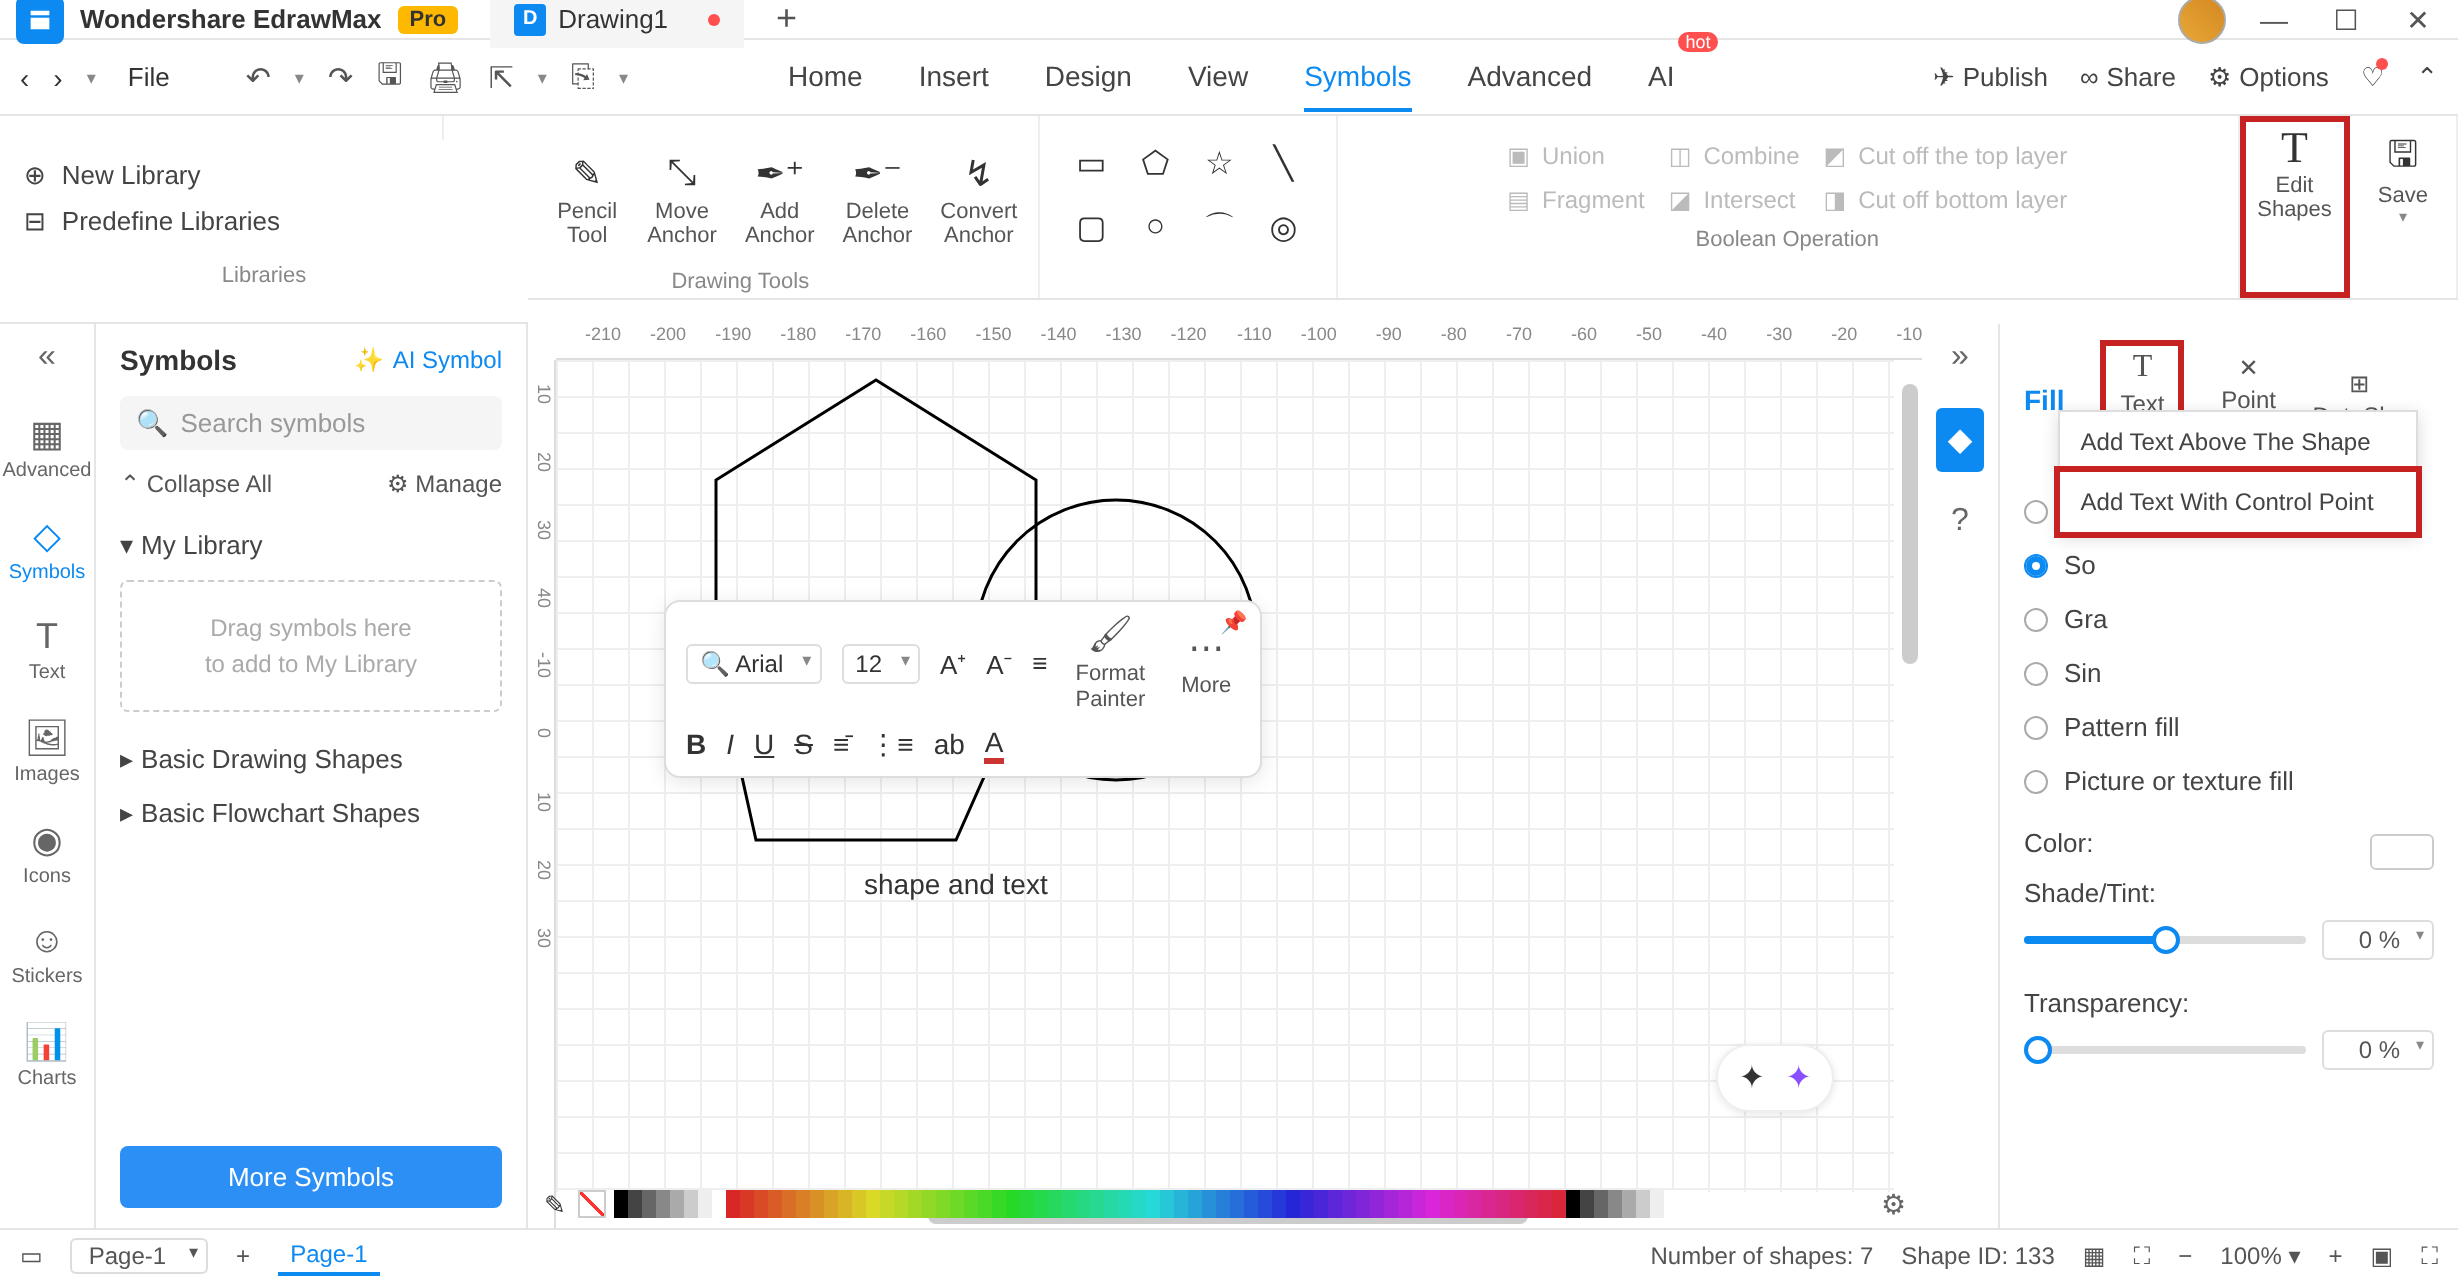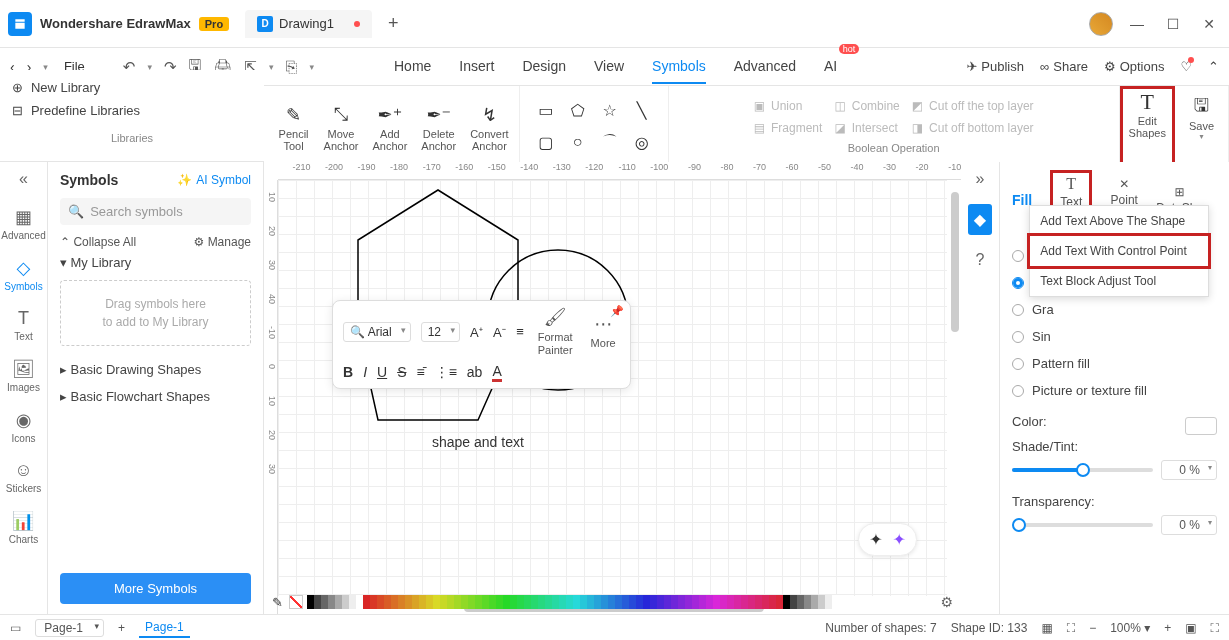--- a/index.html
+++ b/index.html
@@ -1,19 +1,19 @@
 <!DOCTYPE html>
 <html><head>
 <meta charset="utf-8">
 <style>
   * { box-sizing: border-box; margin: 0; padding: 0; font-family: -apple-system, BlinkMacSystemFont, 'Segoe UI', Arial, sans-serif; }
   body { width: 1229px; height: 640px; background: #fff; font-size: 13px; color: #333; overflow: hidden; position: relative; }
   
   
-  .titlebar { height: 48px; display: flex; align-items: center; padding: 0 8px; border-bottom: 1px solid #e5e5e5; }
+  .titlebar { height: 20px; display: flex; align-items: center; padding: 0 8px; border-bottom: 1px solid #e5e5e5; }
   .app-logo { width: 24px; height: 24px; background: #0d8af2; border-radius: 4px; display: flex; align-items: center; justify-content: center; margin-right: 8px; }
   .app-logo svg { fill: #fff; }
   .app-name { font-weight: 600; margin-right: 8px; }
   .pro-badge { background: #ffb800; color: #333; font-size: 11px; font-weight: 600; padding: 1px 6px; border-radius: 3px; margin-right: 16px; }
   .tab { display: flex; align-items: center; padding: 0 12px; height: 28px; border-radius: 4px 4px 0 0; }
   .tab.active { background: #f5f5f5; }
   .tab-doc-icon { width: 16px; height: 16px; background: #0d8af2; border-radius: 2px; margin-right: 6px; display:flex; align-items:center; justify-content:center; color:#fff; font-size:10px; font-weight:bold;}
   .tab-dot { width: 6px; height: 6px; background: #ff4f4f; border-radius: 50%; margin-left: 20px; }
   .tab-add { margin-left: 8px; font-size: 18px; color: #555; padding: 0 8px; cursor: pointer; }
   .titlebar-right { margin-left: auto; display: flex; align-items: center; gap: 12px; }
@@ -56,21 +56,21 @@
   .rail-btn.active { color:#0d8af2; }
   .rail-btn .ri { font-size:18px; margin-bottom:2px;}
   .rail-collapse { font-size:16px; color:#666; margin-bottom:8px;}
   
   
   .left-panel { position:absolute; left:48px; top:162px; width:216px; bottom:26px; border-right:1px solid #e5e5e5; background:#fff; padding:10px 12px; display:flex; flex-direction:column;}
   .lp-head { display:flex; align-items:center; justify-content:space-between; margin-bottom:10px;}
   .lp-title { font-weight:600; font-size:14px;}
   .ai-sym { color:#0d8af2; font-size:12px; display:flex; align-items:center; gap:4px;}
   .search-box { display:flex; align-items:center; background:#f5f5f5; border-radius:4px; padding:6px 8px; color:#999; font-size:13px; margin-bottom:10px; gap:6px;}
-  .lp-row { display:flex; justify-content:space-between; font-size:12px; color:#555; }
+  .lp-row { display:flex; justify-content:space-between; font-size:12px; color:#555; margin-bottom:10px;}
   .lib-item { font-size:13px; color:#444; padding:6px 0; display:flex; align-items:center; gap:4px;}
   .drop-zone { border:1px dashed #ccc; border-radius:4px; padding:14px 8px; text-align:center; color:#aaa; font-size:12px; margin:4px 0 10px; line-height:1.5;}
   .more-sym { margin-top:auto; background:#2b8ff5; color:#fff; text-align:center; padding:8px; border-radius:4px; font-size:13px;}
   
   
   .lib-row { position:absolute; left:0; top:70px; width:264px; height:92px; background:#fff; border-bottom:1px solid #e5e5e5; padding:6px 10px;}
   .lib-btn { display:flex; align-items:center; gap:8px; font-size:13px; color:#444; padding:4px 2px;}
   .lib-center-label { text-align:center; font-size:11px; color:#888; margin-top:10px;}
   
   
@@ -535,21 +535,20 @@
 <div class="right-panel">
   <div class="rp-head">
     <span class="rp-tab fill">Fill</span>
     <div class="rp-tab texttool">
       <span style="font-family:serif;font-size:16px;">T</span>
       <span>Text</span>
       <span><span>Tool</span><span class="rp-dd-caret">▾</span></span>
       <div class="dropdown-menu">
         <div class="dd-item">Add Text Above The Shape</div>
         <div class="dd-item hl">Add Text With Control Point</div>
-        <div class="dd-item">Text Block Adjust Tool</div>
       </div>
     </div>
     <div class="rp-tab">
       <span>✕</span>
       <span>Point</span>
       <span><span>Tool</span><span class="rp-dd-caret">▾</span></span>
     </div>
     <div class="rp-tab">
       <span>⊞</span>
       <span>DataShe</span>

